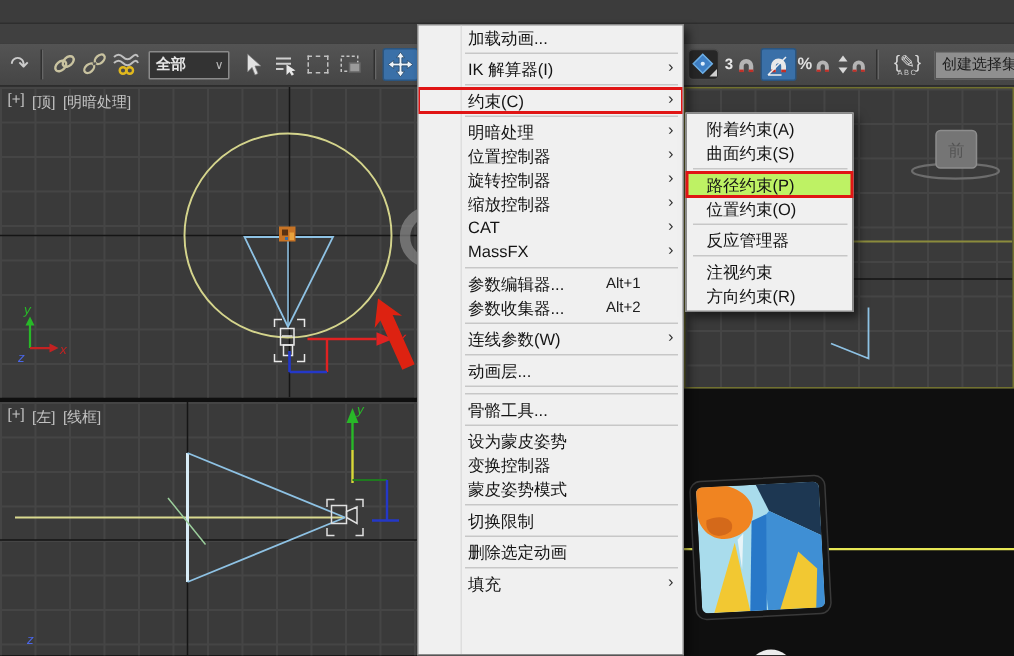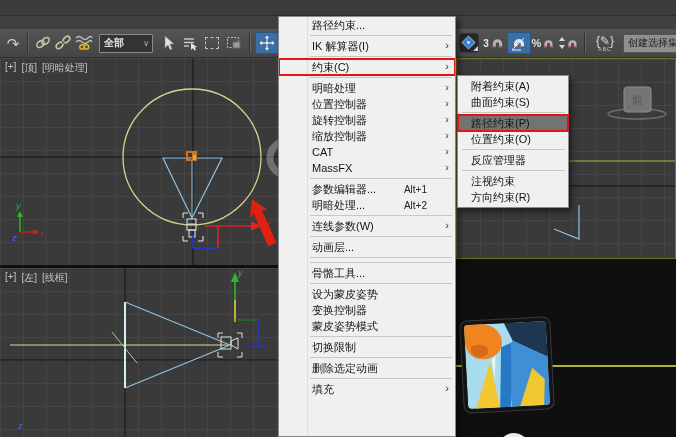--- a/index.html
+++ b/index.html
@@ -95,21 +95,21 @@
     padding:0 16px 0 33px;font-size:11px;color:#141414;cursor:default;box-sizing:border-box;
   }
   #constraint-menu .mi{padding:0 14px 0 13px;}
   .mi .sc{margin-left:auto;font-size:10px;color:#202020;padding-right:12px;}
   .mi .arr{display:none;position:absolute;right:6px;top:1px;font-size:11px;color:#303030;}
   .mi.has-arrow .arr{display:block;}
   .mi.sep{height:5px;padding:0;}
   .mi.sep::after{content:"";position:absolute;left:31px;right:3px;top:2px;border-top:1px solid #c7c7c7;}
   #constraint-menu .mi.sep::after{left:4px;}
   .mi.boxed{outline:2px solid #e01515;outline-offset:-1px;}
-  .mi.selected{background:#737373;align-items:center;}
+  .mi.selected{background:#bef264;align-items:center;}
 </style>
 </head>
 <body>
 
 <div class="menubar">
 
 <span class="mb-item"></span>
     <span class="mb-item"></span>
     <span class="mb-item"></span>
     <span class="mb-item"></span>
@@ -394,21 +394,21 @@
         </g>
       </g>
     </g>
     <ellipse cx="58" cy="174" rx="13" ry="10" fill="#ececec"></ellipse>
   </svg>
 </div>
 
 <div class="menu" id="anim-menu">
 
 <div class="mi">
-      <span class="lbl">路径约束...</span>
+      <span class="lbl">加载动画...</span>
       <span class="sc"></span>
 
     </div>
     <div class="mi sep"></div>
     <div class="mi has-arrow">
       <span class="lbl">IK 解算器(I)</span>
       <span class="sc"></span>
       <span class="arr">›</span>
     </div>
     <div class="mi sep"></div>
@@ -448,21 +448,21 @@
       <span class="sc"></span>
       <span class="arr">›</span>
     </div>
     <div class="mi sep"></div>
     <div class="mi">
       <span class="lbl">参数编辑器...</span>
       <span class="sc">Alt+1</span>
 
     </div>
     <div class="mi">
-      <span class="lbl">明暗处理...</span>
+      <span class="lbl">参数收集器...</span>
       <span class="sc">Alt+2</span>
 
     </div>
     <div class="mi sep"></div>
     <div class="mi has-arrow">
       <span class="lbl">连线参数(W)</span>
       <span class="sc"></span>
       <span class="arr">›</span>
     </div>
     <div class="mi sep"></div>

